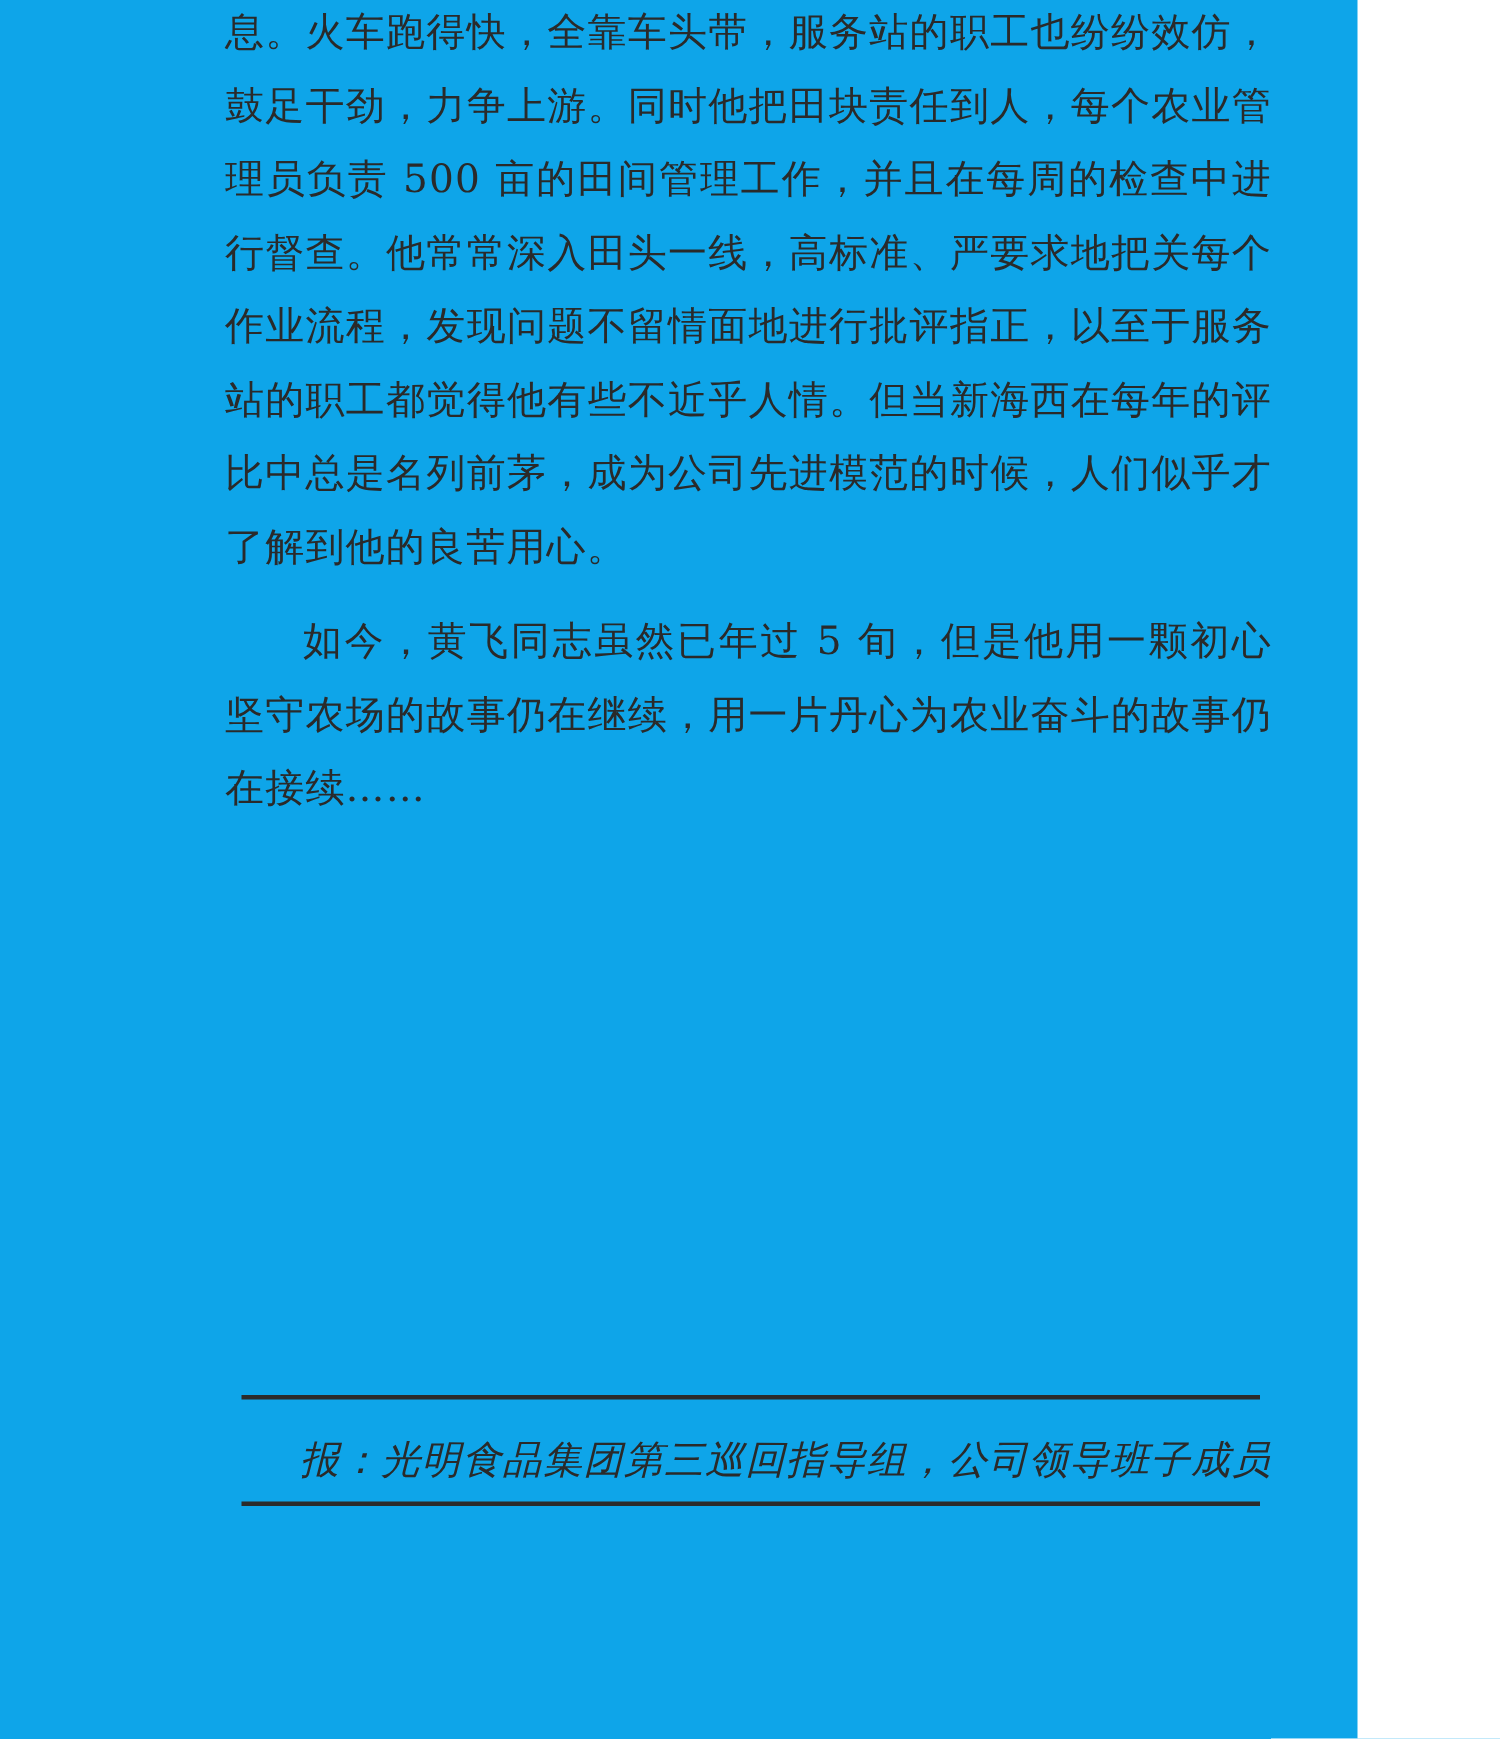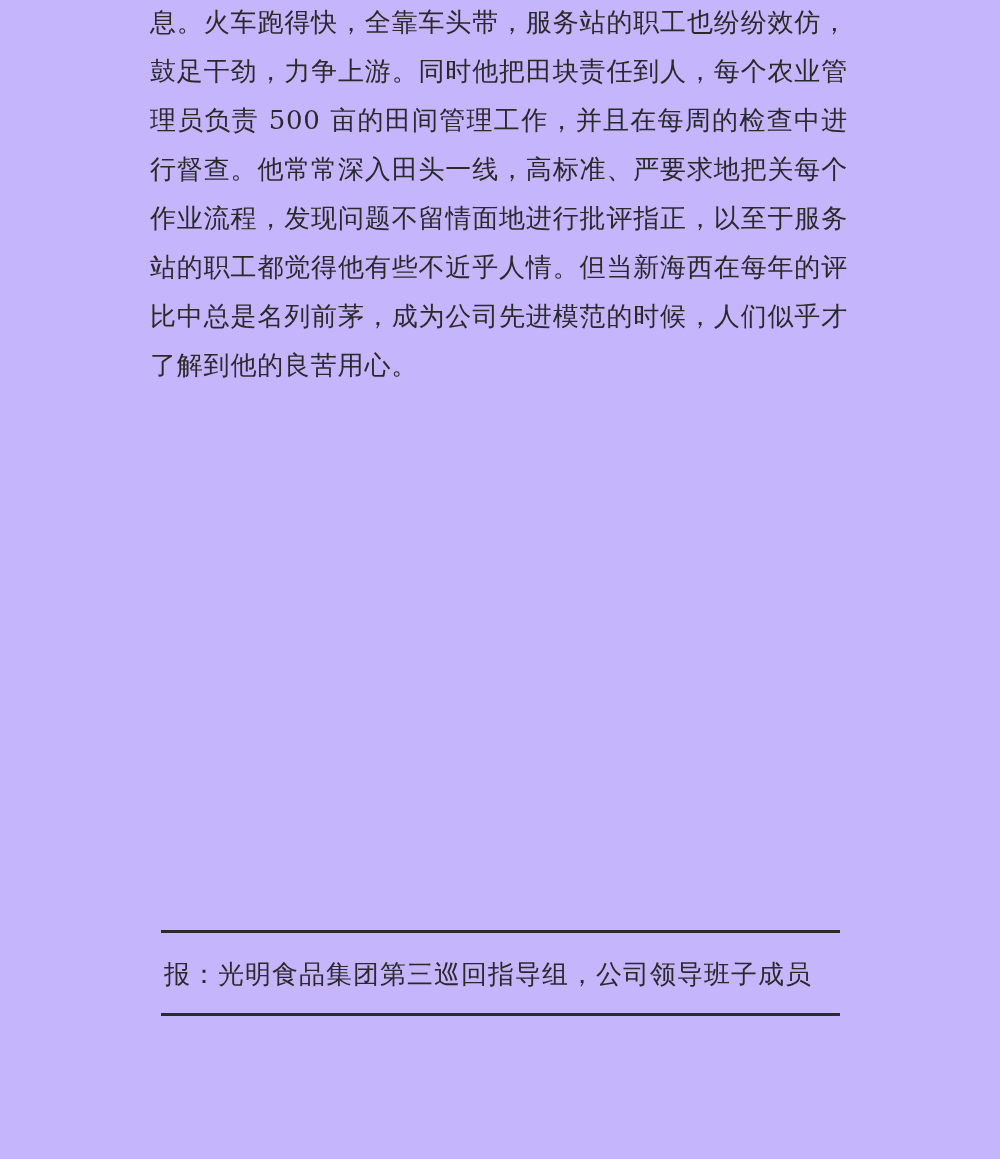--- a/index.html
+++ b/index.html
@@ -8,23 +8,23 @@
     padding: 0;
     background: #ffffff;
   }
   body {
     width: 1000px;
     height: 1159px;
     font-family: "DejaVu Serif", "Liberation Serif", serif;
   }
   .page {
     position: relative;
-    width: 1000px;
+    width: 905px;
     height: 1159px;
-    background: #c4b5fd;
+    background: #0ea5e9;
     overflow: hidden;
     padding-left: 41px;
   }
   .body-text {
     position: absolute;
     left: 150px;
     top: -2px;
     width: 698px;
     color: #2a2a2a;
     font-size: 26px;
@@ -51,35 +51,37 @@
   .rule {
     height: 3px;
     background: #2b2b2b;
     width: 679px;
     margin-left: 11px;
   }
   .rule.bottom {
     margin-top: 2px;
   }
   .doc-footer p {
-    margin: 14px;
+    margin: 0;
     line-height: 50px;
-    text-align: left;
+    text-align: right;
+    font-style: italic;
   }
   .doc-footer p.first {
     margin-top: 16px;
   }
 </style>
 </head>
 <body>
 
 <div class="page">
 
   <div class="body-text">
     <p class="para">息。火车跑得快，全靠车头带，服务站的职工也纷纷效仿，鼓足干劲，力争上游。同时他把田块责任到人，每个农业管理员负责 500 亩的田间管理工作，并且在每周的检查中进行督查。他常常深入田头一线，高标准、严要求地把关每个作业流程，发现问题不留情面地进行批评指正，以至于服务站的职工都觉得他有些不近乎人情。但当新海西在每年的评比中总是名列前茅，成为公司先进模范的时候，人们似乎才了解到他的良苦用心。</p>
+    <p class="para indent">如今，黄飞同志虽然已年过 5 旬，但是他用一颗初心坚守农场的故事仍在继续，用一片丹心为农业奋斗的故事仍在接续……</p>
   </div>
 
   <div class="doc-footer">
     <div class="rule top"></div>
     <p class="first">报：光明食品集团第三巡回指导组，公司领导班子成员</p>
     <div class="rule bottom"></div>
   </div>
 
 </div>
 

